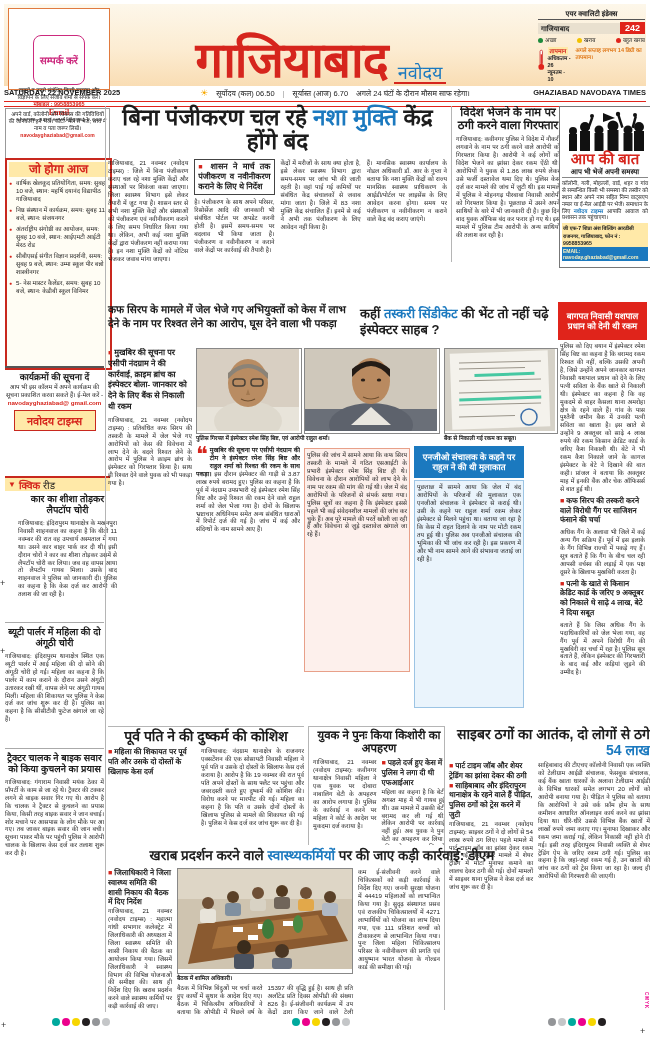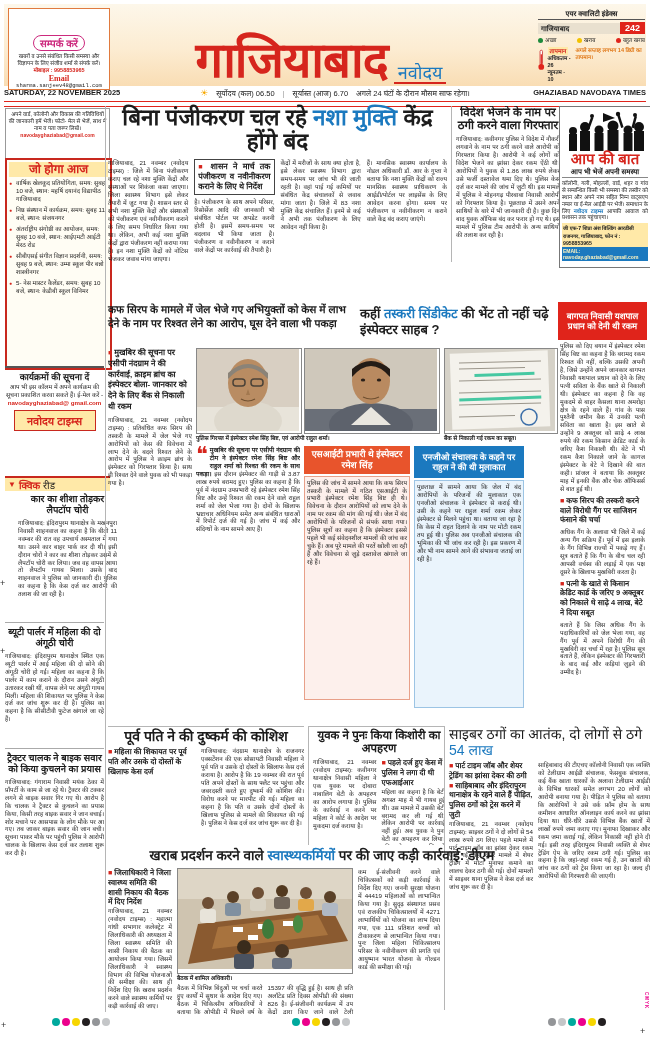--- a/index.html
+++ b/index.html
@@ -10,21 +10,21 @@
   .t5{font-size:5.5px;line-height:1.25;}
   .t6{font-size:6.2px;line-height:1.28;}
   .b{font-weight:bold;}
   .red{color:#d6251d;}
   .blue{color:#1b79bf;}
   .ovh{overflow:hidden;}
 
   
   .mast{left:4px;top:4px;width:642px;height:82px;background:linear-gradient(180deg,#fdf7ea 0%,#fcecd2 55%,#f9ddb4 100%);}
   .contact{left:8px;top:8px;width:96px;height:76px;background:#fff;border:1.5px solid #e07a3e;padding:2px;text-align:center;}
-  .contact-title{display:inline-block;border:1.5px solid #cc2a7e;color:#cc2a7e;font-weight:bold;font-size:10px;padding:0 6px;border-radius:8px;margin-top:24px;}
+  .contact-title{display:inline-block;border:1.5px solid #cc2a7e;color:#cc2a7e;font-weight:bold;font-size:10px;padding:17px 6px;border-radius:8px;margin-top:24px;}
   .mast-title{left:106px;top:6px;width:430px;height:78px;display:flex;align-items:flex-end;justify-content:center;gap:6px;}
   .mt-red{font-size:49px;font-weight:bold;color:#d6251d;line-height:.95;letter-spacing:-1px;}
   .mt-col{display:flex;flex-direction:column;align-items:center;line-height:.95;}
   .mt-small{font-size:18px;font-weight:normal;color:#1b79bf;border-bottom:2px solid #d6251d;padding:0 4px;}
   .mt-blue{font-size:41px;font-weight:bold;color:#1b79bf;letter-spacing:-1px;}
   .aqi{left:538px;top:9px;width:107px;height:77px;font-size:6px;}
   .aqi-h{font-weight:bold;font-size:7px;text-align:center;border-bottom:1px solid #555;padding-bottom:1px;}
   .aqi-row{display:flex;align-items:center;margin-top:2px;}
   .aqi-city{flex:1;background:#e9e0cf;font-weight:bold;font-size:7px;padding:1px 3px;}
   .aqi-val{background:#e0241b;color:#fff;font-weight:bold;font-size:9px;padding:1px 5px;}
@@ -89,21 +89,21 @@
   .bbody{border:1px solid #9cc4e4;background:#eaf4fc;padding:2px;margin-top:2px;height:222px;overflow:hidden;}
   .rcol{left:560px;top:342px;width:85px;height:378px;}
   .rsub{font-size:7.5px;font-weight:bold;line-height:1.3;margin:3px 0;}
 
   
   .s1{left:108px;top:726px;width:196px;height:116px;}
   .s1 .hh{font-size:14px;font-weight:bold;text-align:center;line-height:1.1;}
   .s2{left:308px;top:726px;width:132px;height:116px;border-left:1px solid #b5b5b5;padding-left:4px;}
   .s2 .hh{font-size:11.5px;font-weight:bold;text-align:center;line-height:1.15;}
   .s3{left:444px;top:726px;width:201px;height:284px;border-left:1px solid #b5b5b5;padding-left:4px;}
-  .s3 .hh{font-size:14px;font-weight:normal;text-align:left;line-height:1.15;}
+  .s3 .hh{font-size:14px;font-weight:bold;text-align:right;line-height:1.15;}
   .cols2{display:flex;gap:5px;margin-top:3px;}
   .cols2>div{flex:1;}
   .bullet-h{font-size:7.5px;font-weight:bold;line-height:1.3;}
 
   
   .health-h{left:112px;top:846px;width:420px;height:18px;font-size:13.5px;font-weight:bold;text-align:center;}
   .health{left:108px;top:868px;width:332px;height:146px;display:flex;gap:5px;}
   .hcol1{width:64px;}
   .hmid{width:176px;}
   .hcol3{flex:1;}
@@ -331,21 +331,20 @@
 
   <div class="abs quotecol ovh">
     <div class="t6 jt">
       <span class="qmark">❝</span>
       <span class="b">मुखबिर की सूचना पर एसीपी नंदग्राम की टीम ने इंस्पेक्टर रमेश सिंह बिष्ट और राहुल शर्मा को रिश्वत की रकम के साथ पकड़ा।</span>
       <span>इस दौरान इंस्पेक्टर की गाड़ी से 3.87 लाख रुपये बरामद हुए। पुलिस का कहना है कि पूर्व में नंदग्राम उपप्रभारी रहे इंस्पेक्टर रमेश सिंह बिष्ट और उन्हें रिश्वत की रकम देने वाले राहुल शर्मा को जेल भेजा गया है। दोनों के खिलाफ भ्रष्टाचार अधिनियम समेत अन्य संबंधित धाराओं में रिपोर्ट दर्ज की गई है। जांच में कई और संदिग्धों के नाम सामने आए हैं।</span>
     </div>
   </div>
 
   <div class="abs ocol">
-    <div class="obox">एसआईटी प्रभारी थे इंस्पेक्टर रमेश सिंह</div>
     <div class="obody t6 jt">पुलिस की जांच में सामने आया कि कफ सिरप तस्करी के मामले में गठित एसआईटी के प्रभारी इंस्पेक्टर रमेश सिंह बिष्ट ही थे। विवेचना के दौरान आरोपियों को लाभ देने के नाम पर रकम की मांग की गई थी। जेल में बंद आरोपियों के परिजनों से संपर्क साधा गया। पुलिस सूत्रों का कहना है कि इंस्पेक्टर इससे पहले भी कई संवेदनशील मामलों की जांच कर चुके हैं। अब पूरे मामले की परतें खोली जा रही हैं और विवेचना से जुड़े दस्तावेज खंगाले जा रहे हैं।</div>
   </div>
 
   <div class="abs bcol">
     <div class="bbox">एनजीओ संचालक के कहने पर राहुल ने की थी मुलाकात</div>
     <div class="bbody t6 jt">पूछताछ में सामने आया कि जेल में बंद आरोपियों के परिजनों की मुलाकात एक एनजीओ संचालक ने इंस्पेक्टर से कराई थी। उसी के कहने पर राहुल शर्मा रकम लेकर इंस्पेक्टर से मिलने पहुंचा था। बताया जा रहा है कि केस में राहत दिलाने के नाम पर मोटी रकम तय हुई थी। पुलिस अब एनजीओ संचालक की भूमिका की भी जांच कर रही है। इस प्रकरण में और भी नाम सामने आने की संभावना जताई जा रही है।</div>
   </div>
 
   <div class="abs rcol ovh">
     <div class="t6 jt">पुलिस को दिए बयान में इंस्पेक्टर रमेश सिंह बिष्ट का कहना है कि बरामद रकम रिश्वत की नहीं, बल्कि उसकी अपनी है, जिसे उन्होंने अपने जानकार बागपत निवासी यशपाल प्रधान को देने के लिए पत्नी सविता के बैंक खाते से निकाली थी। इंस्पेक्टर का कहना है कि वह मुकदमे से बाहर कैसला थाना अमरोहा क्षेत्र के रहने वाले हैं। गांव के पास पुश्तैनी जमीन बैक में उनकी पत्नी सविता का खाता है। इस खाते से उन्होंने 9 अक्तूबर को साढ़े 4 लाख रुपये की रकम किसान क्रेडिट कार्ड के जरिए कैश निकाली थी। बेटे ने भी रकम कैश निकाले जाने के कागज इंस्पेक्टर के बेटे ने दिखाने की बात कही। प्रांजल ने बताया कि अक्तूबर माह में इनकी बैंक और चेक ऑफिसर्स से बात हुई थी।</div>

